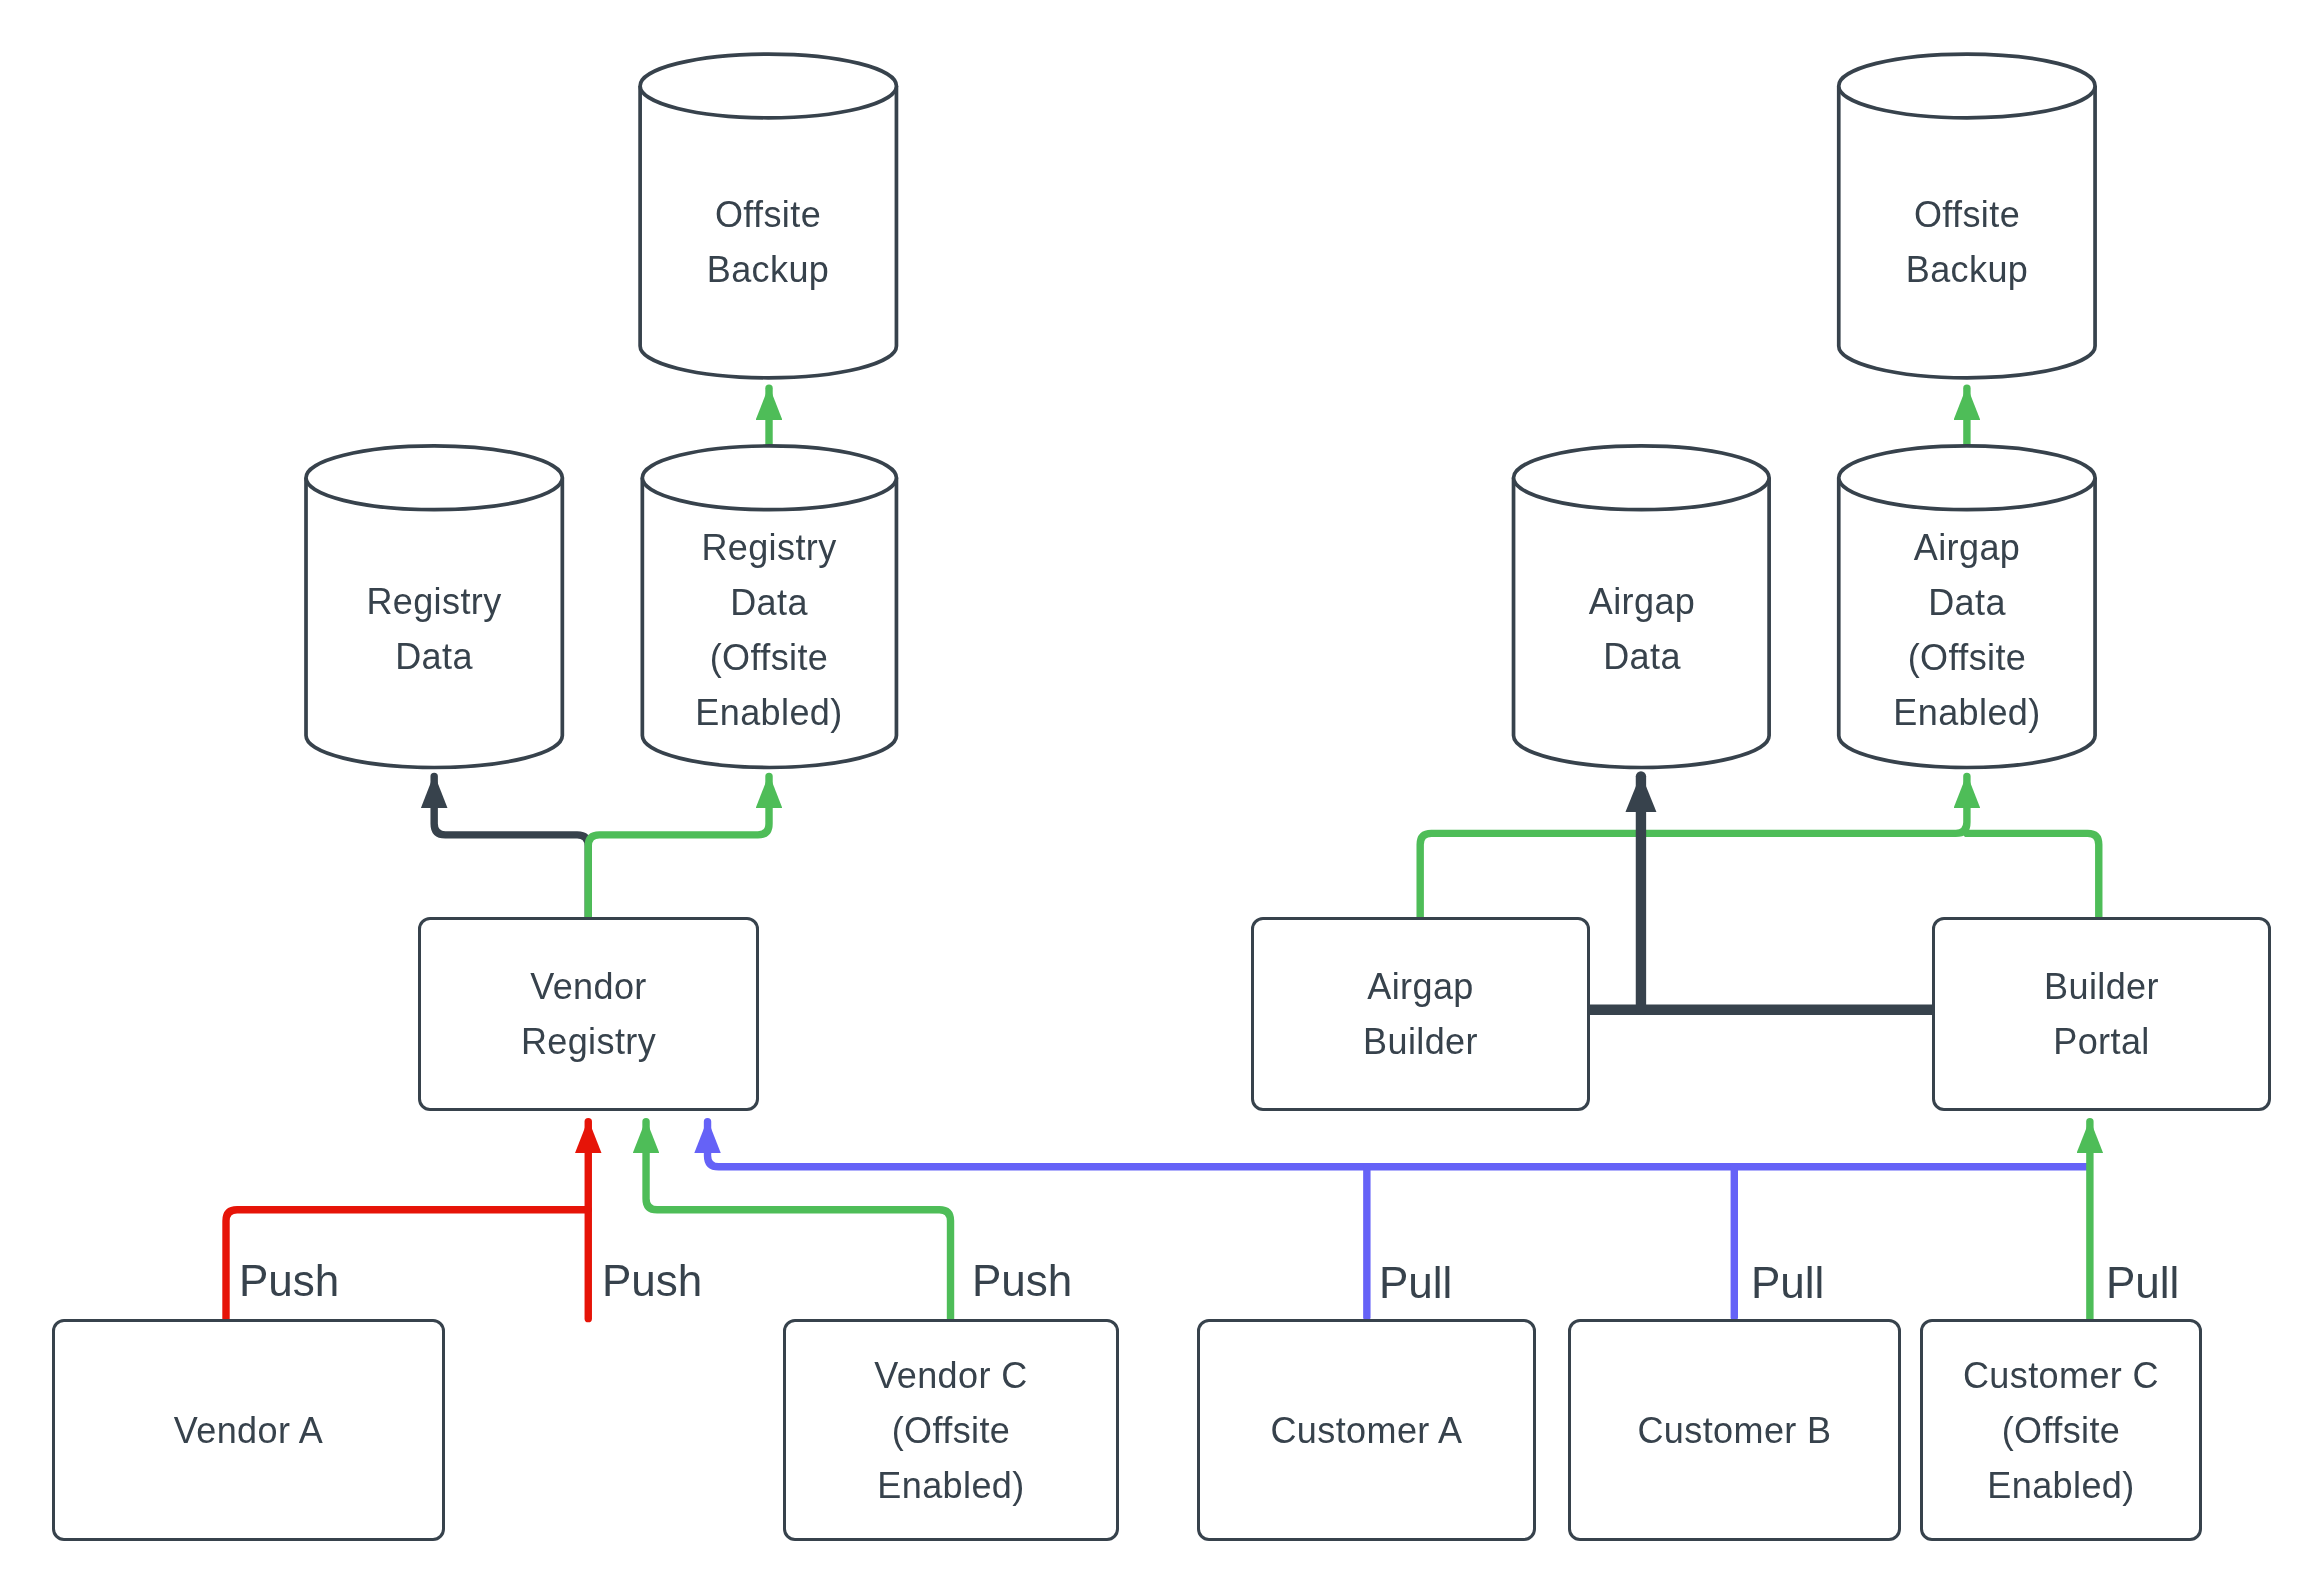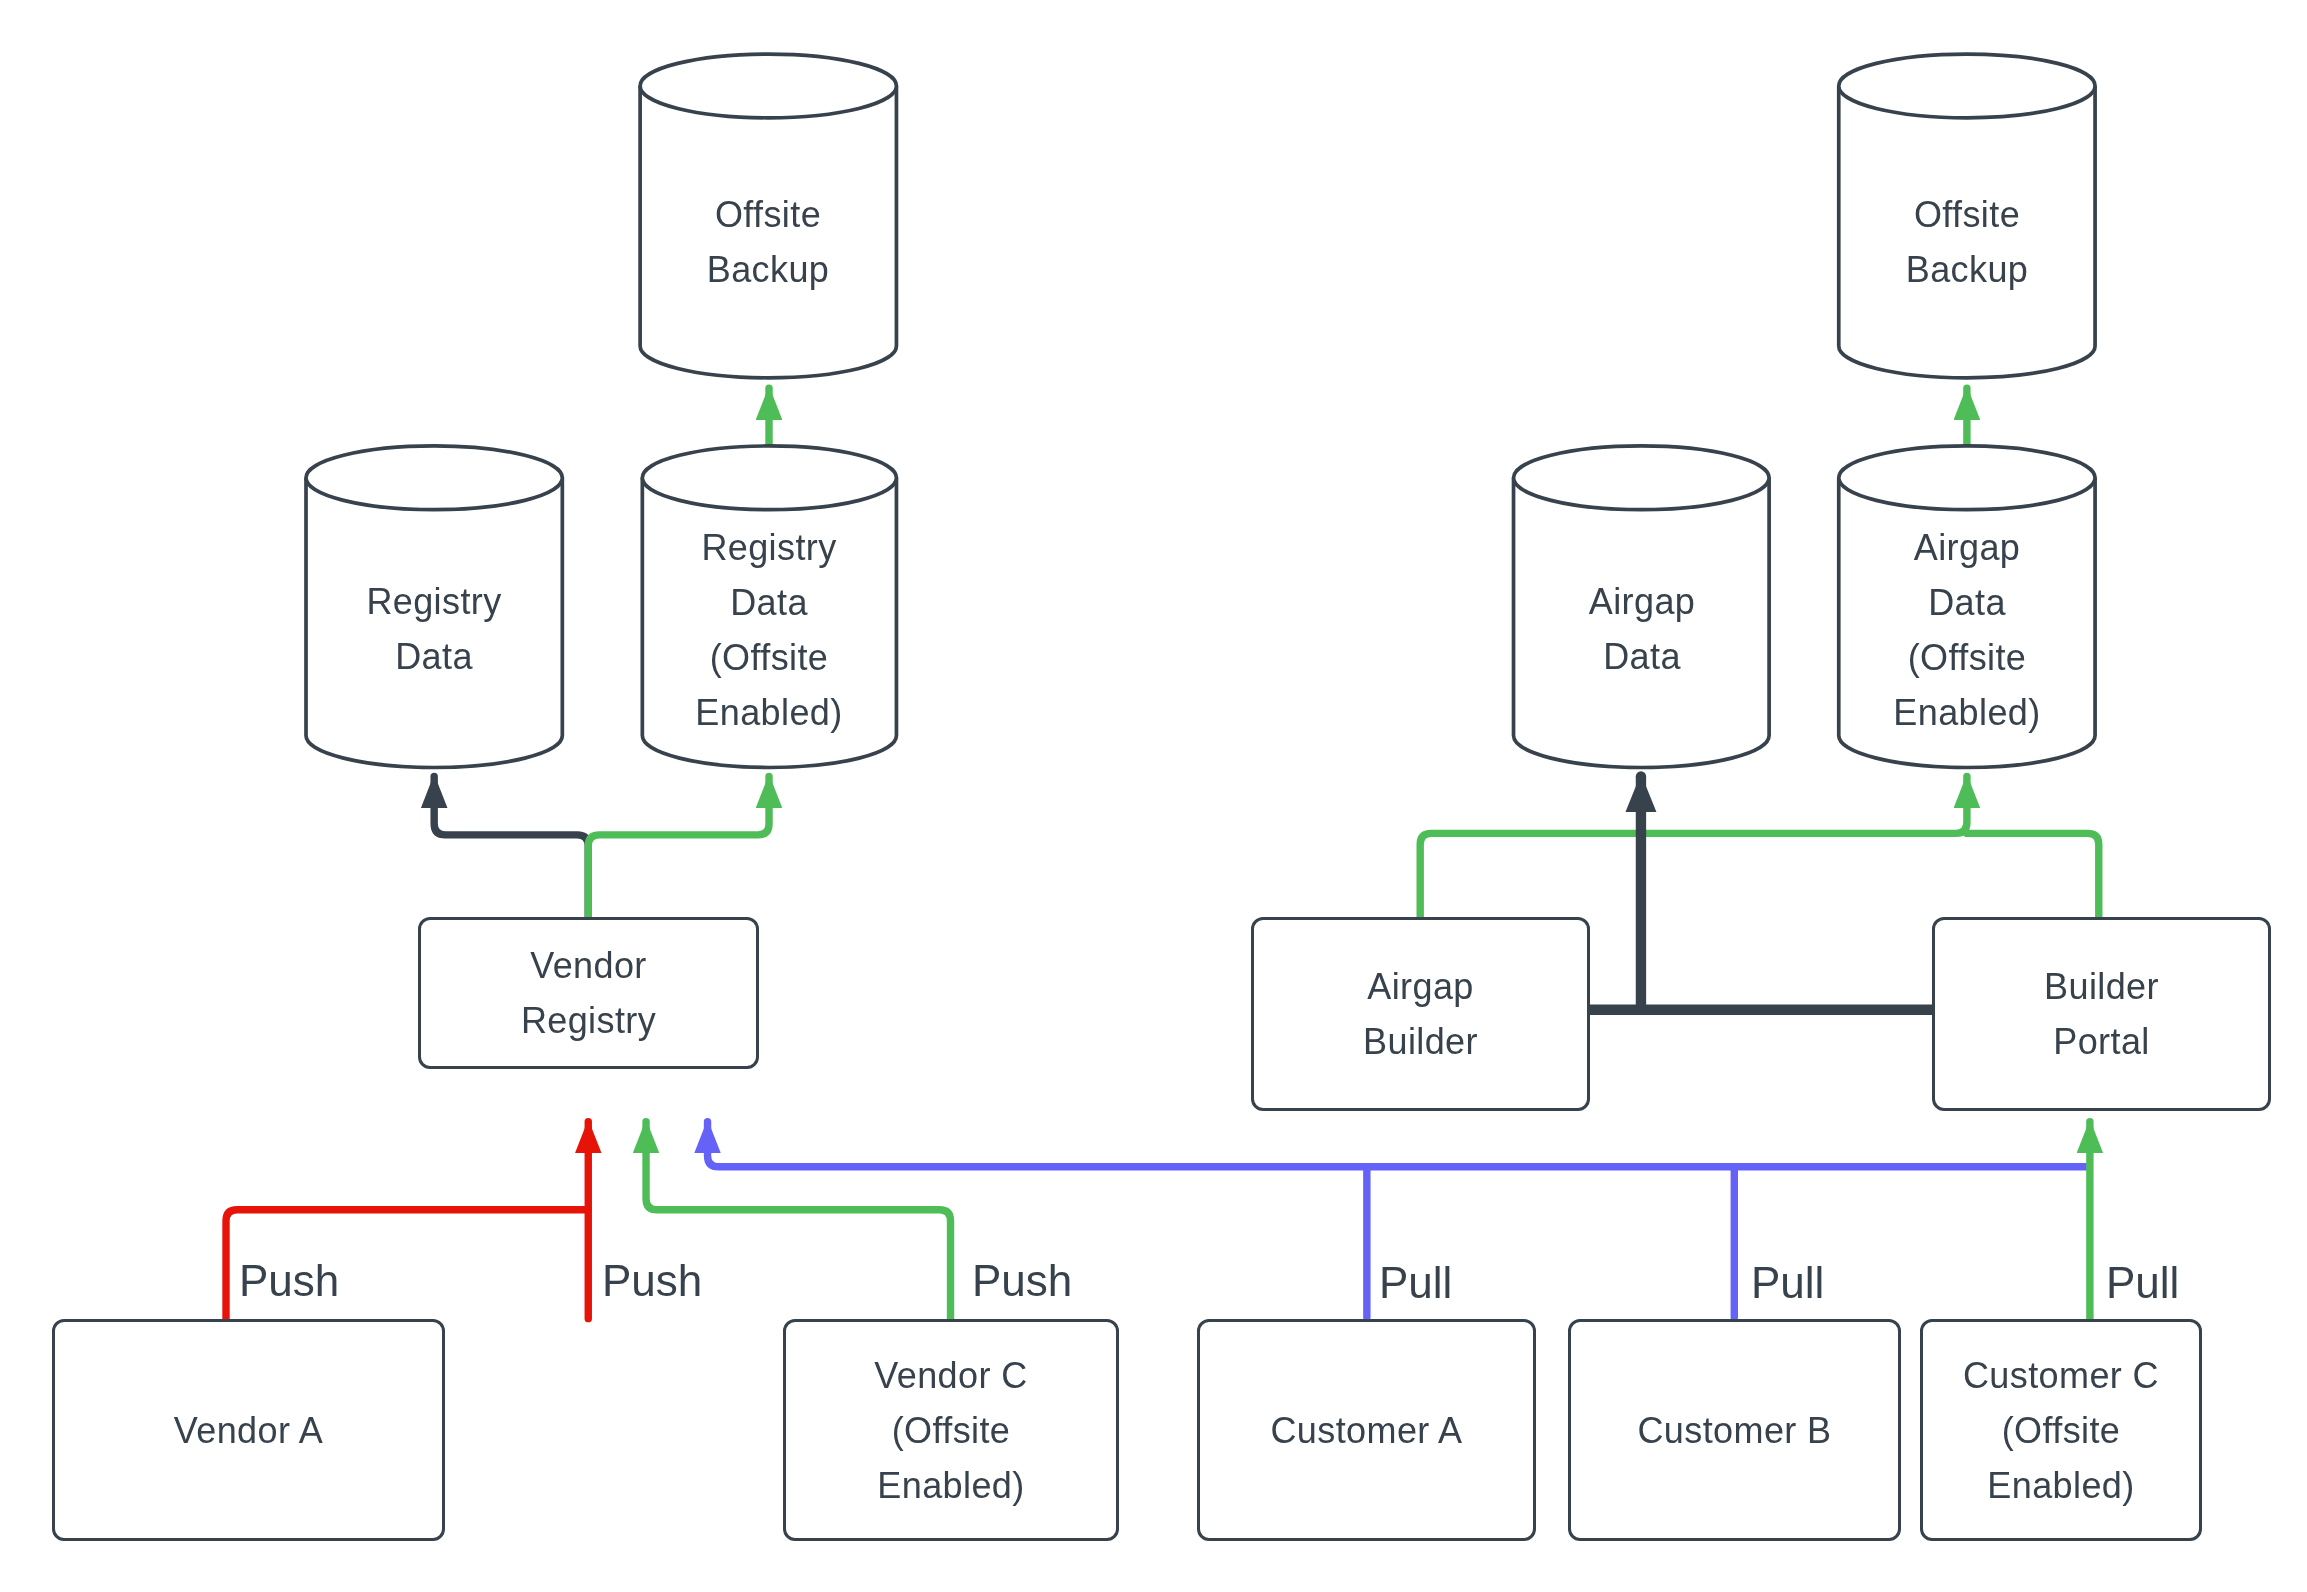--- a/index.html
+++ b/index.html
@@ -120,21 +120,21 @@
     <span class="lbl">Airgap
 Data</span>
     </div>
   <div class="cyl-label" style="left:1839px;top:511px;width:256px;height:237px;">
     <span class="lbl">Airgap
 Data
 (Offsite
 Enabled)</span>
     </div>
 
-  <div class="node" style="left:418px;top:917px;width:341px;height:152px;">
+  <div class="node" style="left:418px;top:917px;width:341px;height:194px;">
     <span class="lbl">Vendor
 Registry</span>
     </div>
   <div class="node" style="left:1251px;top:917px;width:339px;height:194px;">
     <span class="lbl">Airgap
 Builder</span>
     </div>
   <div class="node" style="left:1932px;top:917px;width:339px;height:194px;">
     <span class="lbl">Builder
 Portal</span>

